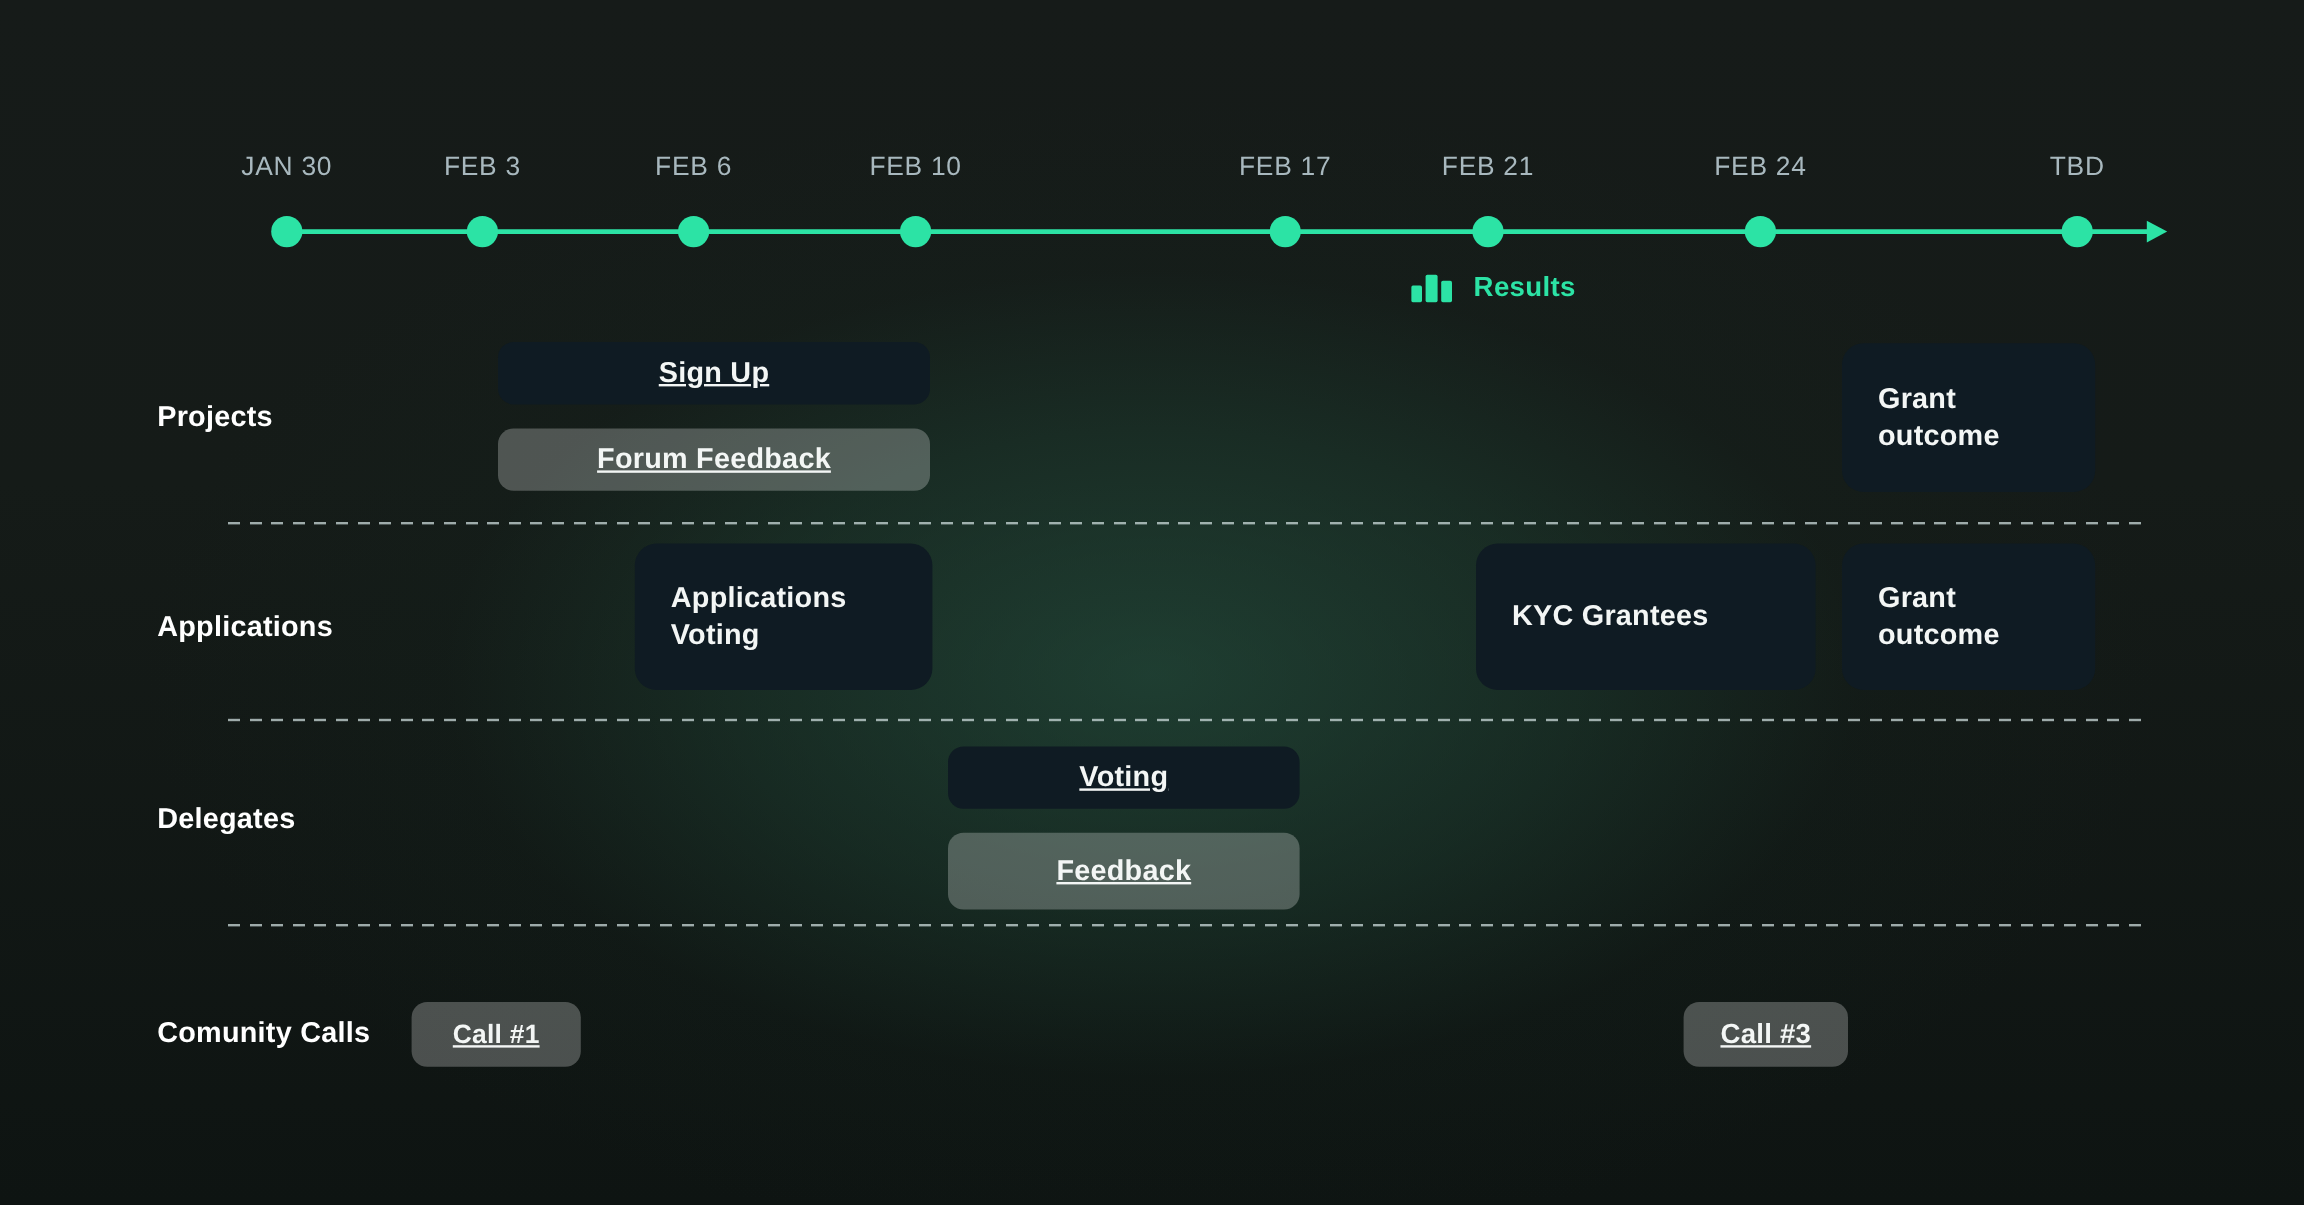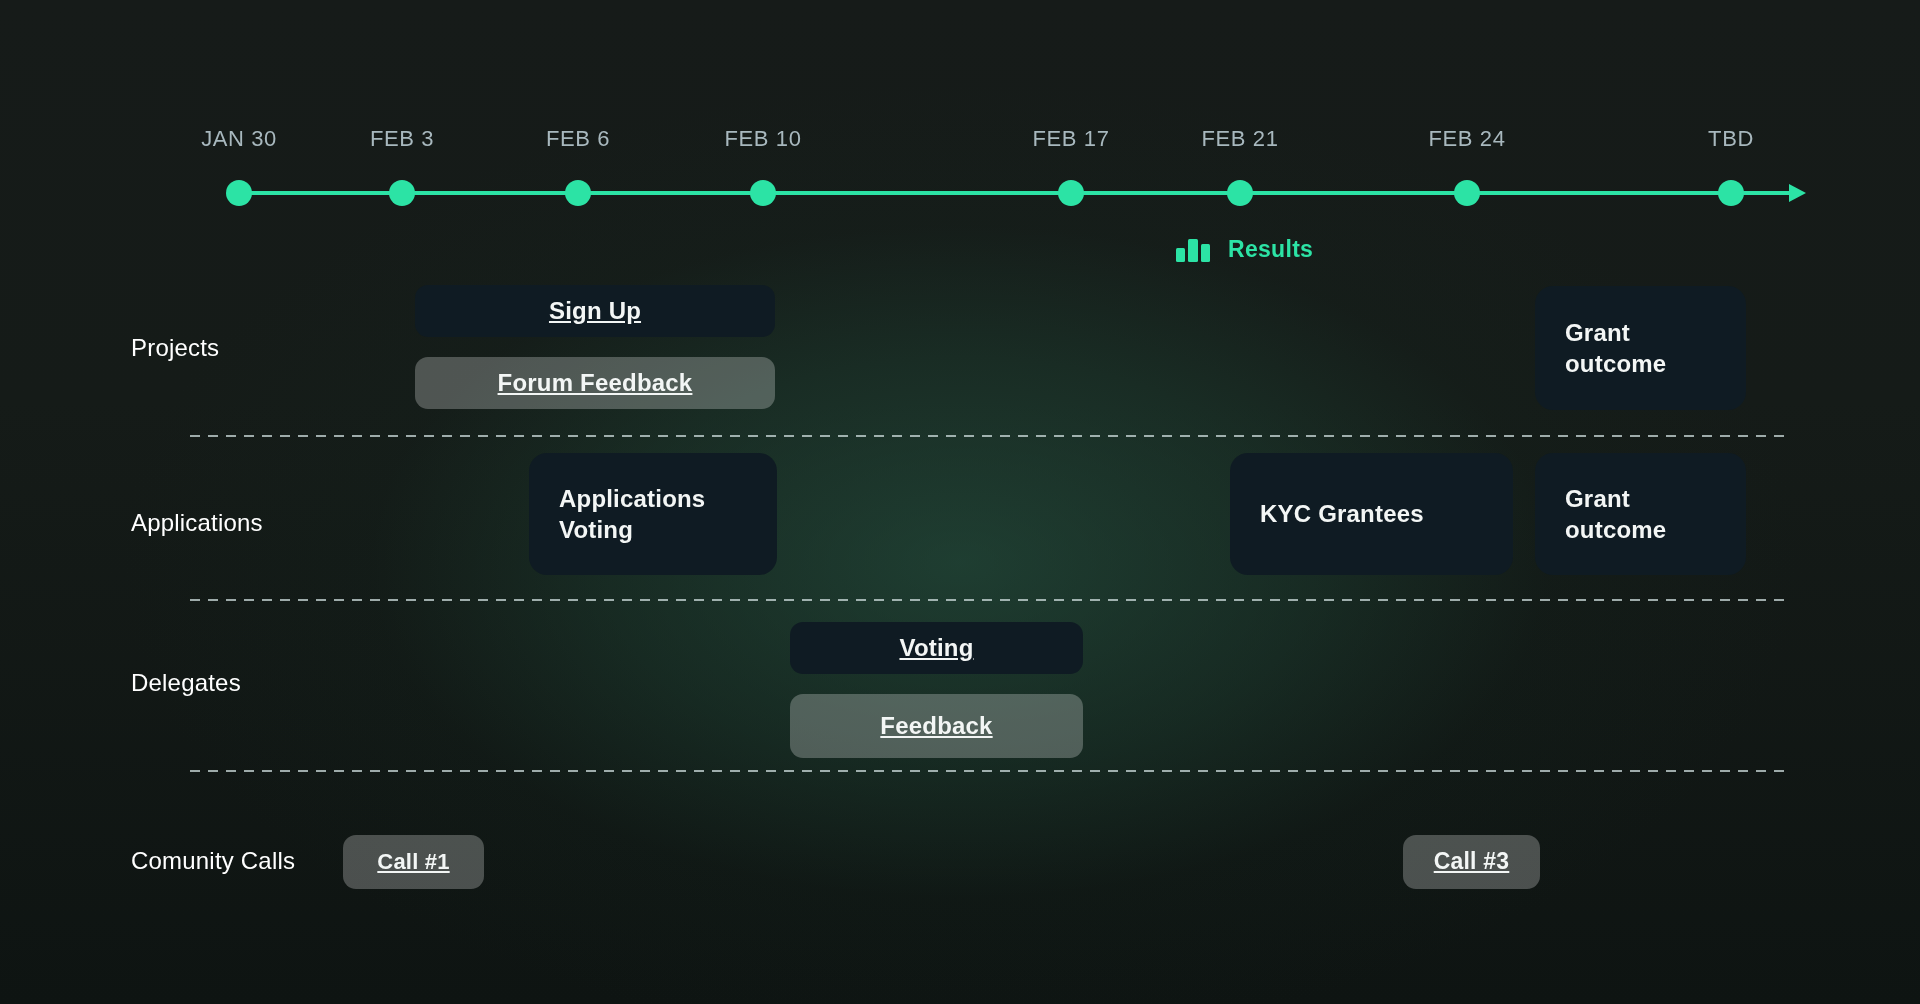--- a/index.html
+++ b/index.html
@@ -32,25 +32,25 @@
     position:absolute;left:1789px;top:184px;width:0;height:0;
     border-left:17px solid var(--accent-green);
     border-top:9px solid transparent;border-bottom:9px solid transparent;
   }
   .dot{
     position:absolute;top:180px;width:26px;height:26px;border-radius:50%;
     background:var(--accent-green);transform:translateX(-50%);
   }
   .results{
     position:absolute;left:1176px;top:226px;display:flex;align-items:center;gap:18px;
-    color:var(--accent-green);font-size:23px;font-weight:700;letter-spacing:.3px;margin-top:10px;
+    color:var(--accent-green);font-size:23px;font-weight:700;letter-spacing:.3px;
   }
   .row-label{
     position:absolute;left:131px;transform:translateY(-50%);
-    color:#ffffff;font-weight:400;font-size:24px;white-space:nowrap;letter-spacing:.2px;text-align:right;
+    color:#ffffff;font-weight:700;font-size:24px;white-space:nowrap;letter-spacing:.2px;text-align:right;
   }
   .sep{
     position:absolute;left:190px;width:1601px;height:2px;
     background:repeating-linear-gradient(90deg,var(--separator) 0 10px,transparent 10px 18px);
   }
   .pill{
     position:absolute;display:flex;align-items:center;
     color:#f3f6f5;font-weight:700;font-size:24px;letter-spacing:.2px;
     border-radius:13px;box-sizing:border-box;line-height:1.3;
   }

